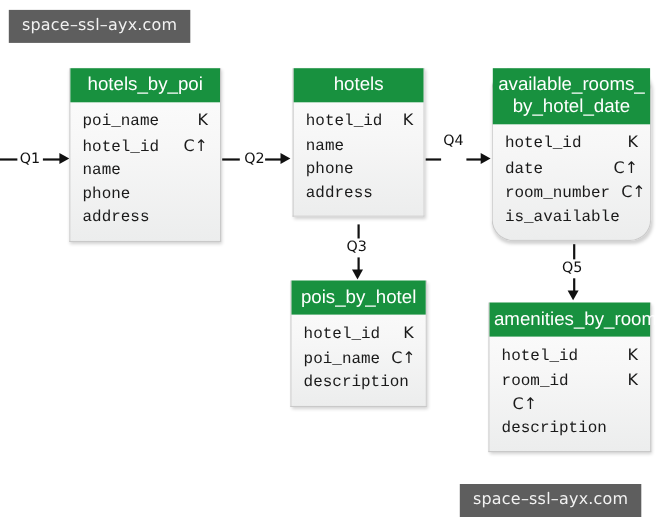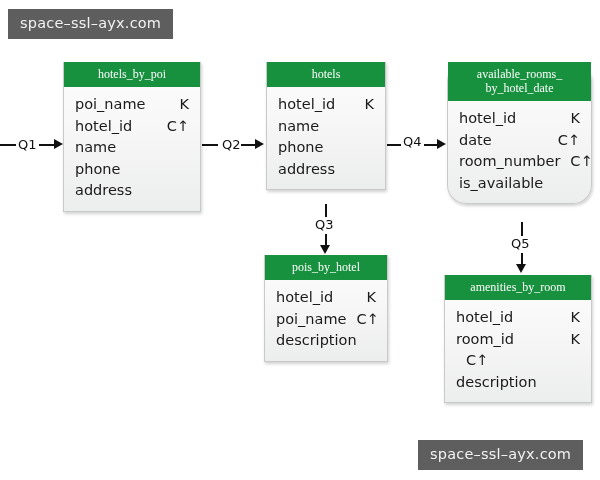--- a/index.html
+++ b/index.html
@@ -42,43 +42,43 @@
     position: absolute;
     box-sizing: border-box;
     background: linear-gradient(to bottom, #fdfdfd 0%, #f7f7f7 45%, #eceded 100%);
     border: 1px solid #c9c9c9;
     border-top: none;
     box-shadow: 1px 2px 3px rgba(0,0,0,0.18);
   }
   .entity-header {
     background: #18913f;
     color: #ffffff;
-    font-family: Liberation Serif, serif;
-    font-size: 12px;
+    font-family: Liberation Sans, sans-serif;
+    font-size: 17px;
     font-weight: 400;
     text-align: center;
     padding: 5px 4px 6px 4px;
     line-height: 1.18;
     white-space: pre-line;
   }
   .entity-body {
     padding: 7px 11px 9px 11px;
   }
   .field-row {
     display: flex;
     align-items: baseline;
     justify-content: space-between;
     font-family: "DejaVu Sans", sans-serif;
     font-size: 14.5px;
     color: #1a1a1a;
     line-height: 1.0;
     padding: 3px 0 4px 0;
     white-space: nowrap;
   }
-  .field-name { flex: 0 1 auto; }
+  .field-name { flex: 0 1 auto; font-family: Liberation Mono, monospace; }
   .field-key {
     flex: 0 0 auto;
     padding-left: 10px;
     text-align: right;
     min-width: 18px;
   }
 
   
   .edge-line {
     position: absolute;
@@ -174,21 +174,21 @@
         <span class="field-key"></span>
       </div>
       <div class="field-row">
         <span class="field-name">address</span>
         <span class="field-key"></span>
       </div>
     </div>
   </div>
 
   <div class="edge-line edge-h" style="left:387px; top:144px; width:14px;"></div>
-  <div class="edge-label" style="left:401px; top:134px;">Q4</div>
+  <div class="edge-label" style="left:401px; top:121px;">Q4</div>
   <div class="edge-line edge-h" style="left:424px; top:144px; width:14px;"></div>
   <div class="arrow-head arrow-right" style="left:437px; top:139px;"></div>
 
   <div class="entity" id="ent-available_rooms" style="left:447px; top:62px; width:145px;border-radius:19px;">
     <div class="entity-header">available_rooms_
 by_hotel_date</div>
     <div class="entity-body">
       <div class="field-row">
         <span class="field-name">hotel_id</span>
         <span class="field-key">K</span>

